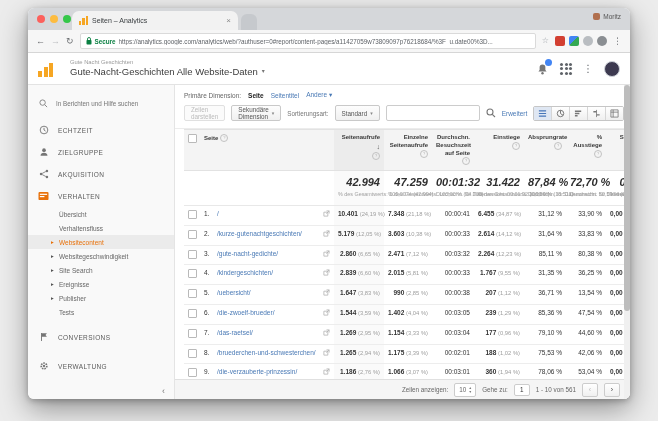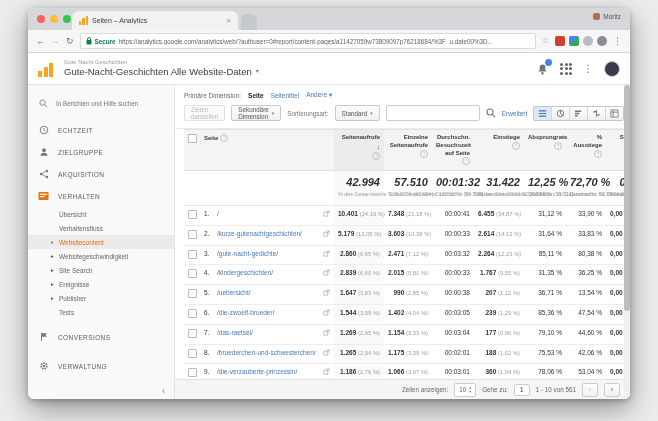--- a/index.html
+++ b/index.html
@@ -29,21 +29,21 @@
   .star{font-size:8px;color:#9aa0a6;line-height:1;}
   .exts{display:flex;align-items:center;gap:4px;}
   .ext{width:10px;height:10px;border-radius:2px;display:inline-block;}
   .ext.red{background:#d23f31}.ext.blue{background:linear-gradient(135deg,#4285f4 50%,#34a853 50%)}
   .ext.gray{background:#b9bdc1;border-radius:50%}.ext.dark{background:#8a8e92;border-radius:50%}
   .menu-dots{font-size:9px;color:#5f6368;line-height:1;}
   
   .ga-header{height:31px;background:#fff;border-bottom:1px solid #e3e3e3;display:flex;align-items:center;padding:0 10px;}
   .ga-logo{width:16px;height:16px;display:flex;align-items:flex-end;gap:1.5px;}
   .ga-logo i{display:block;width:4px;background:#f6a623;}
-  .ga-titles{margin-left:10px;line-height:1.25;}
+  .ga-titles{margin-left:16px;line-height:1.25;}
   .ga-account{font-size:5.8px;color:#9a9a9a;}
   .ga-view{font-size:9.5px;color:#3c3c3c;display:flex;align-items:center;gap:4px;}
   .ga-view .caret{font-size:6px;color:#777;}
   .ga-right{margin-left:auto;display:flex;align-items:center;gap:11px;}
   .bell-wrap{position:relative;width:13px;height:13px;}
   .badge{position:absolute;right:-3px;top:-3px;width:7px;height:7px;border-radius:50%;background:#4285f4;}
   .apps-grid{display:grid;grid-template-columns:repeat(3,3px);grid-gap:1.5px;}
   .apps-grid i{width:3px;height:3px;border-radius:50%;background:#5f6368;display:block;}
   .hdr-dots{font-size:10px;color:#5f6368;}
   .avatar{width:16px;height:16px;border-radius:50%;background:#3d3a50;border:1px solid #cfd3da;box-sizing:border-box;}
@@ -393,33 +393,33 @@
         </thead>
         <tbody>
           <tr class="totals">
             <td></td>
             <td></td>
             <td class="sortedcol">
               <div class="tot-v">42.994</div>
               <div class="tot-sub">% des Gesamtwerts: 100,00 % (42.994)</div>
             </td>
             <td>
-              <div class="tot-v">57.510</div>
+              <div class="tot-v">47.259</div>
               <div class="tot-sub">% des Gesamtwerts: 100,00 % (34.700)</div>
             </td>
             <td>
               <div class="tot-v">00:01:32</div>
               <div class="tot-sub">Durchschn. für Datenansicht: 00:01:32 (0,00 %)</div>
             </td>
             <td>
               <div class="tot-v">31.422</div>
               <div class="tot-sub">% des Gesamtwerts: 100,00 % (18.511)</div>
             </td>
             <td>
-              <div class="tot-v">12,25 %</div>
+              <div class="tot-v">87,84 %</div>
               <div class="tot-sub">Durchschn. für Datenansicht: 50,59 % (0,00 %)</div>
             </td>
             <td>
               <div class="tot-v">72,70 %</div>
               <div class="tot-sub">Durchschn. für Datenansicht: 43,05 % (0,00 %)</div>
             </td>
             <td>
               <div class="tot-v">0,00 €</div>
               <div class="tot-sub">% des Gesamtwerts: 0,00 % (0,00 €)</div>
             </td>

